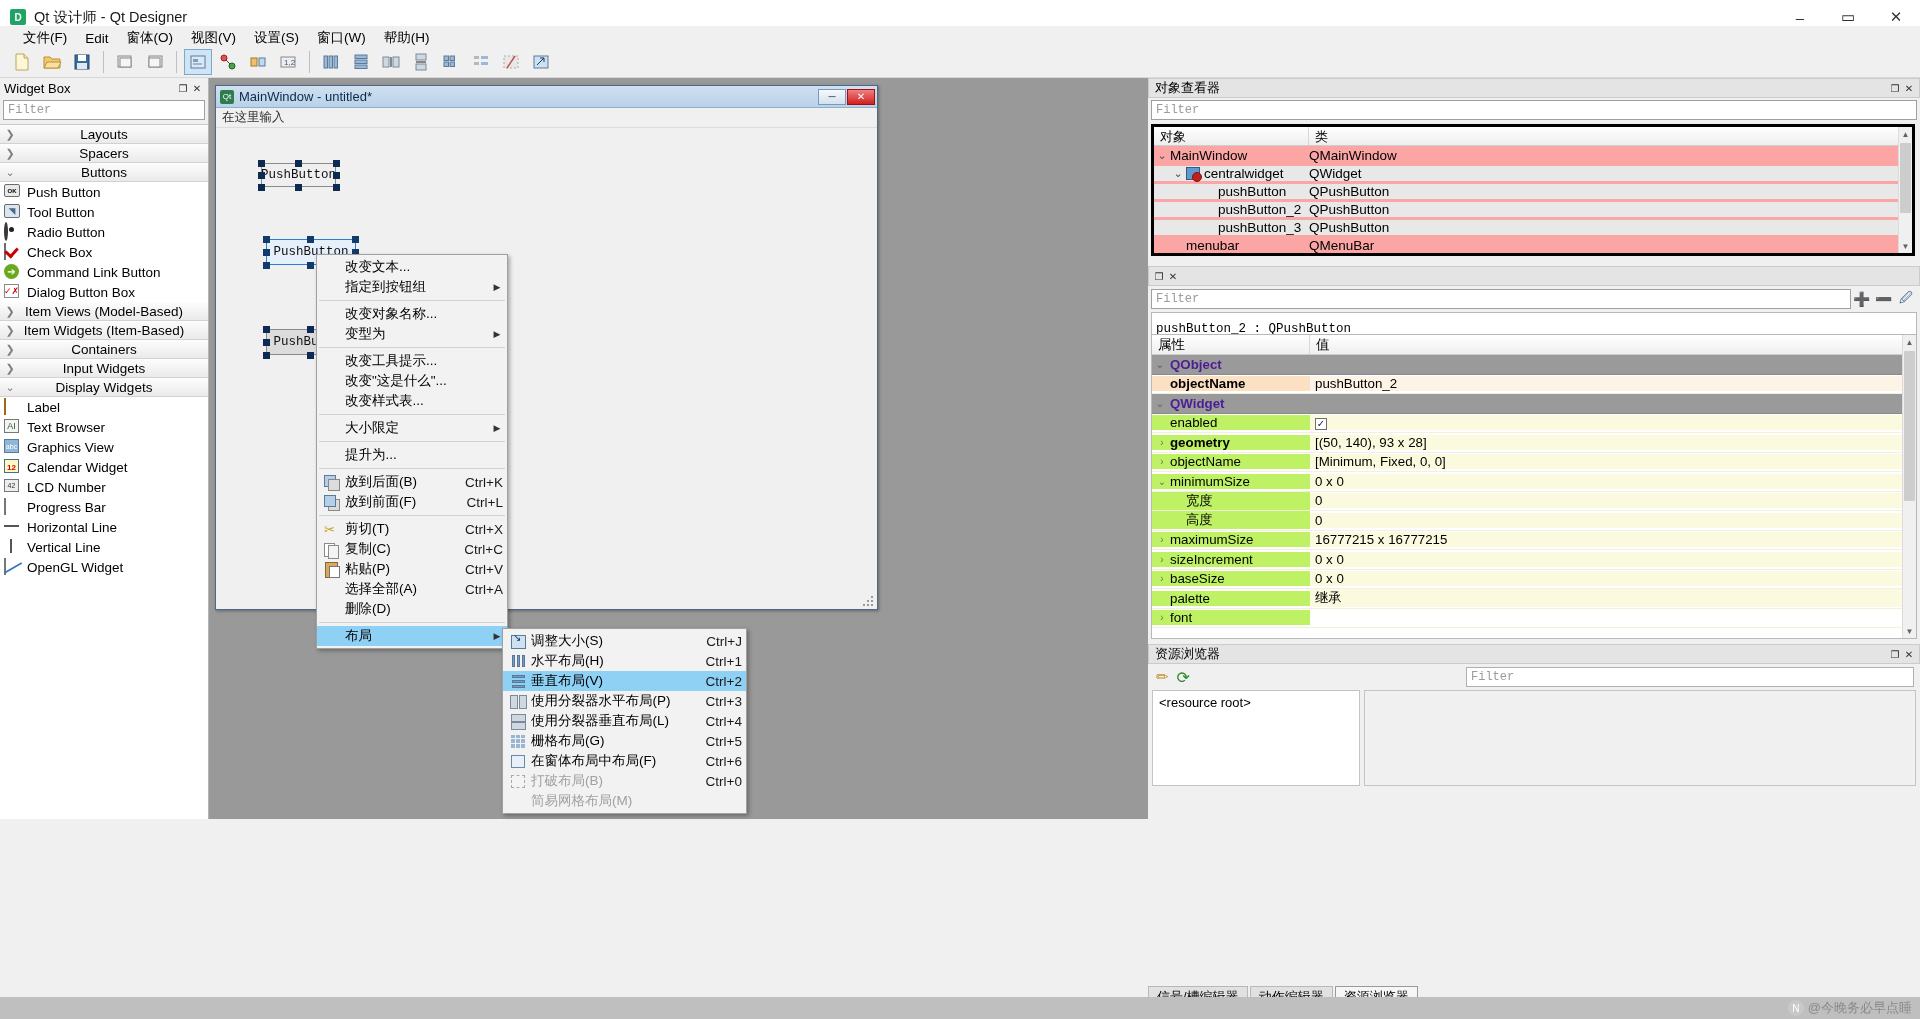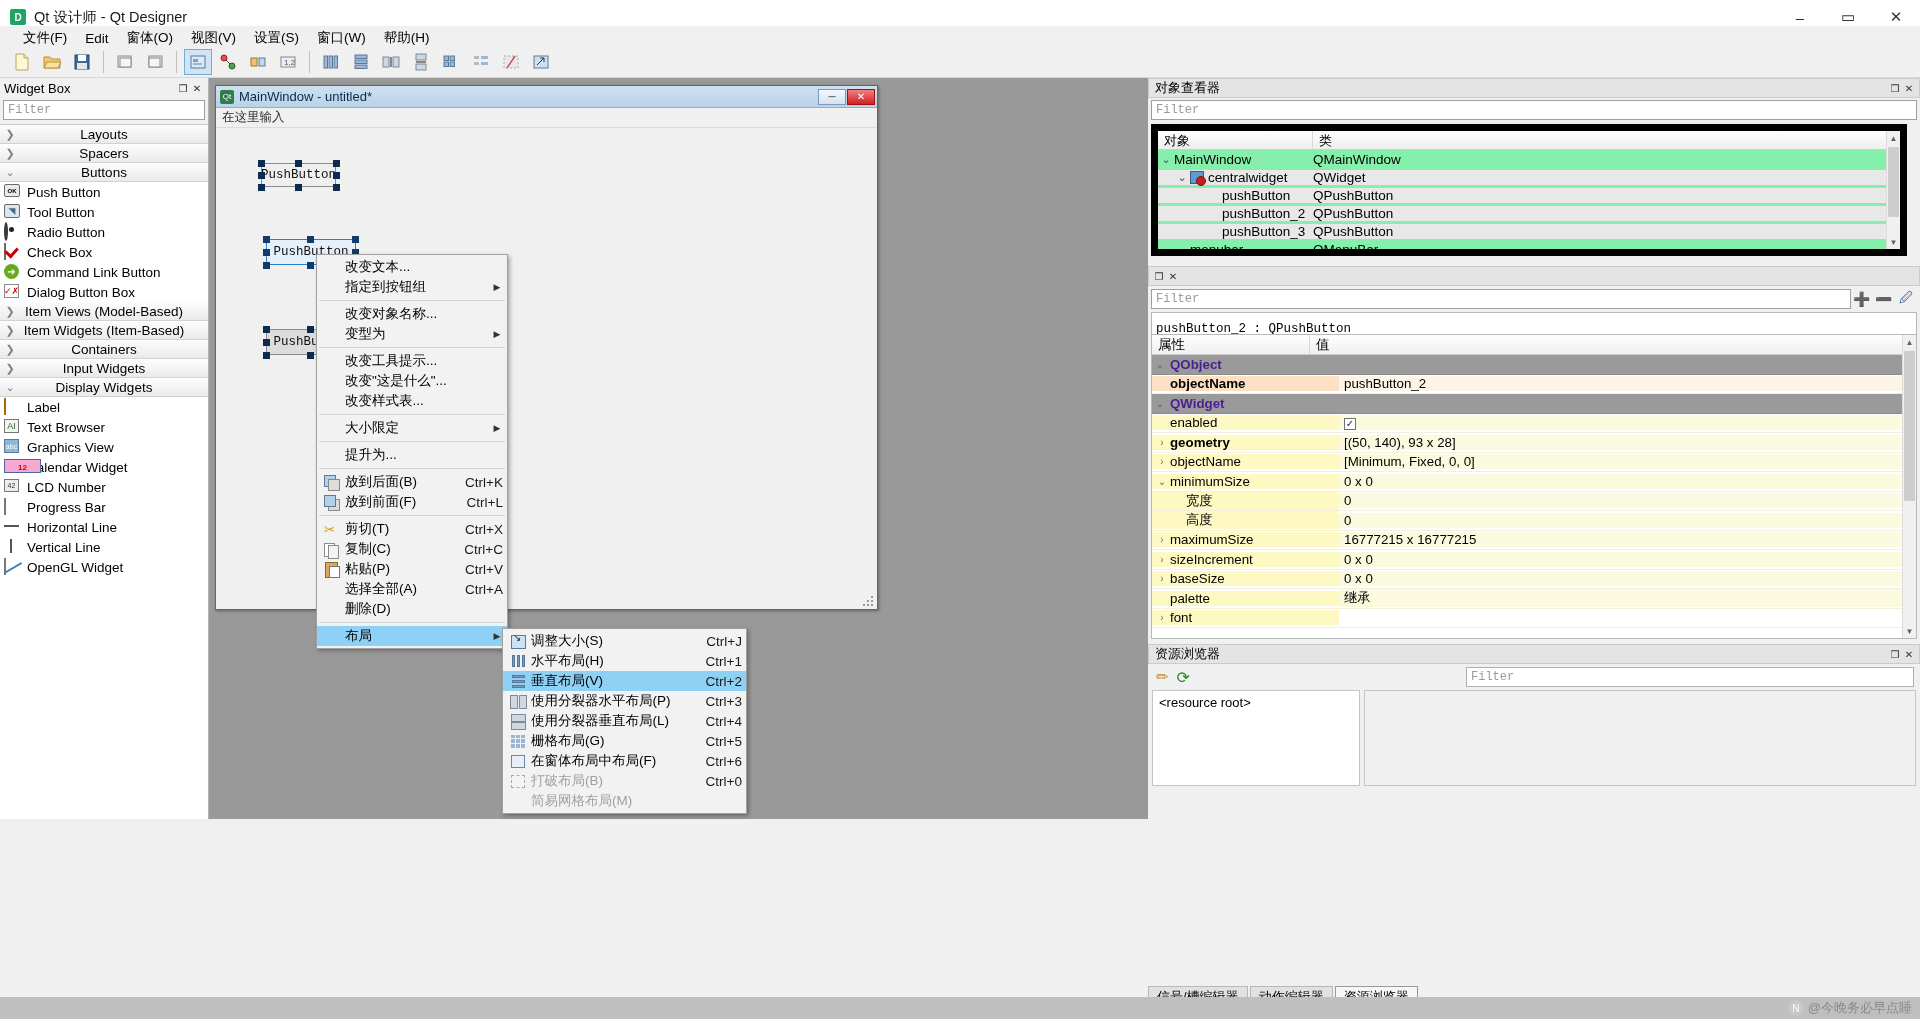--- a/index.html
+++ b/index.html
@@ -92,21 +92,21 @@
              display:flex;align-items:center;justify-content:center;font-size:9px;color:#4a6a8a;}
   .ic-radio { width:13px;height:13px;border:2px solid #3a3a3a;border-radius:50%;position:relative;background:#fff;}
   .ic-radio:after{content:"";position:absolute;left:3px;top:3px;width:5px;height:5px;border-radius:50%;background:#222;}
   .ic-check { width:15px;height:14px;border:1px solid #6b6b6b;background:#eaeaea;position:relative;}
   .ic-check:after{content:"";position:absolute;left:2px;top:1px;width:6px;height:9px;border:solid #c00;border-width:0 3px 3px 0;transform:rotate(42deg);}
   .ic-cmd { width:15px;height:15px;border-radius:50%;background:#6aa81e;display:flex;align-items:center;justify-content:center;color:#fff;font-size:10px;}
   .ic-dlg { width:15px;height:14px;border:1px solid #8a8a8a;background:#fff;font-size:9px;display:flex;align-items:center;justify-content:center;color:#c00;}
   .ic-label { width:15px;height:14px;background:#f0a030;transform:skewX(-12deg);border:1px solid #a06a10;}
   .ic-text { width:15px;height:14px;border:1px solid #777;background:#f4f4f4;font-size:9px;display:flex;align-items:center;justify-content:center;color:#2a5a2a;}
   .ic-gfx { width:15px;height:14px;background:#8fb8d8;border:1px solid #5a7a96;font-size:7px;display:flex;align-items:center;justify-content:center;color:#fff;}
-  .ic-cal { width:37px;height:14px;background:#f9a8d4;border:1px solid #4a6a9a;font-size:8px;display:flex;align-items:flex-end;justify-content:center;color:#c00;font-weight:bold;}
+  .ic-cal { width:15px;height:14px;background:#fef9c3;border:1px solid #4a6a9a;font-size:8px;display:flex;align-items:flex-end;justify-content:center;color:#c00;font-weight:bold;}
   .ic-lcd { width:15px;height:13px;border:1px solid #777;background:#eee;font-size:7px;display:flex;align-items:center;justify-content:center;color:#333;}
   .ic-prog { width:15px;height:10px;border:1px solid #777;background:linear-gradient(90deg,#888 60%,#e8e8e8 60%);}
   .ic-hline { width:15px;height:14px;position:relative;}
   .ic-hline:after{content:"";position:absolute;left:0;top:6px;width:15px;height:2px;background:#555;}
   .ic-vline { width:15px;height:14px;position:relative;}
   .ic-vline:after{content:"";position:absolute;left:6px;top:0;width:2px;height:14px;background:#555;}
   .ic-gl { width:15px;height:14px;border:1px solid #777;background:#fff;position:relative;overflow:hidden;}
   .ic-gl:after{content:"";position:absolute;left:-2px;top:8px;width:20px;height:2px;background:#3a7ab8;transform:rotate(-30deg);}
 
   
@@ -213,25 +213,25 @@
   .obj-row .cell-obj { width: 155px; display: flex; align-items: center; }
   .obj-row .cell-cls { flex: 1; }
   .obj-row.hl .cell-obj, .obj-row.hl .cell-cls { background: #e8e8e8; }
   .twisty { width: 16px; text-align: center; color: #505050; font-size: 11px; }
   .ico-cw { width:14px;height:13px;background:#5e9ad0;border:1px solid #3a5a7a;margin-right:4px;flex:none;position:relative; }
   .ico-cw:after{content:"";position:absolute;right:-3px;bottom:-3px;width:8px;height:8px;border-radius:50%;background:#c02020;border:1px solid #801010;}
 
   .prop-head { display:flex; height:20px; background: linear-gradient(#ffffff,#efefef); border-bottom:1px solid #cdcdcd; }
   .prop-head div { font-size:13.5px; padding: 1px 6px; border-right: 1px solid #d8d8d8; }
   .prop-row { height: 19.5px; display:flex; align-items:center; font-size: 13.3px; border-bottom: 1px solid #f3f0e0; }
-  .prop-row .pname { width: 187px; display:flex; align-items:center; padding-left: 2px; }
+  .prop-row .pname { width: 158px; display:flex; align-items:center; padding-left: 2px; }
   .prop-row .pval { flex:1; padding-left: 5px; overflow:hidden; white-space:nowrap; }
   .prop-row.group { background: #9a9a9a; color: #fff; font-weight: bold; border-bottom: 1px solid #8a8a8a; }
   .prop-row.group .pname { color:#4c1d95; }
-  .prop-row.yellow .pname { background: #fef9c3; }
+  .prop-row.yellow .pname { background: #bef264; }
   .prop-row.yellow .pval { background: #fcfade; }
   .prop-row.peach .pname { background: #fbe0c4; font-weight: bold; }
   .prop-row.peach .pval { background: #fdf3e6; }
   .prop-row .pexp { width: 16px; text-align:center; color:#707070; font-size: 10px; flex:none; }
   .prop-row .pindent { width: 16px; flex:none; }
   .chkbox { width:12px;height:12px;border:1px solid #707070;background:#fff;display:inline-flex;align-items:center;justify-content:center;font-size:10px;color:#123; }
 
   .scrollbar-v { position:absolute; right:0; top:0; bottom:0; width: 14px; background: #f0f0f0; border-left:1px solid #dcdcdc; }
   .sb-thumb { position:absolute; left:1px; right:1px; background:#cdcdcd; border-radius:1px; }
   .sb-arrow { position:absolute; left:0; right:0; height:14px; display:flex;align-items:center;justify-content:center;font-size:8px;color:#606060;background:#f0f0f0; }
@@ -771,21 +771,21 @@
 
   <div class="dock-right">
 
     <div class="rdock" style="top:0; height:185px;">
       <div class="rdock-title">
         <span class="rt-text">对象查看器</span>
         <span class="rt-btn">❐</span>
         <span class="rt-btn">✕</span>
       </div>
       <div class="filter-box" style="margin:2px 3px;">Filter</div>
-      <div style="position:absolute; left:3px; top:46px; right:13px; height:132px; background:#86efac; border:7px solid #000000; overflow:hidden;">
+      <div style="position:absolute; left:3px; top:46px; right:5px; height:132px; background:#fca5a5; border:3px solid #000000; overflow:hidden;">
         <div class="tree-head">
           <div style="width:155px;">对象</div>
           <div style="flex:1;">类</div>
         </div>
         <div class="obj-row">
           <div class="cell-obj">
               <span class="twisty">⌄</span>
             <span>MainWindow</span>
             </div>
           <div class="cell-cls">QMainWindow</div>

